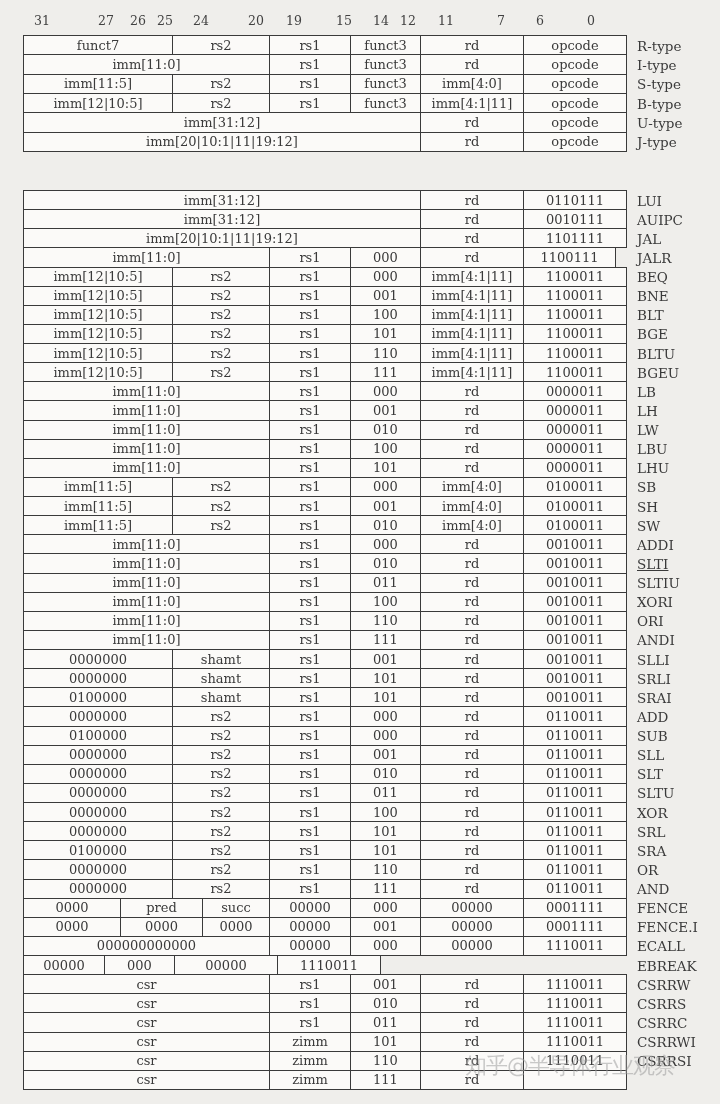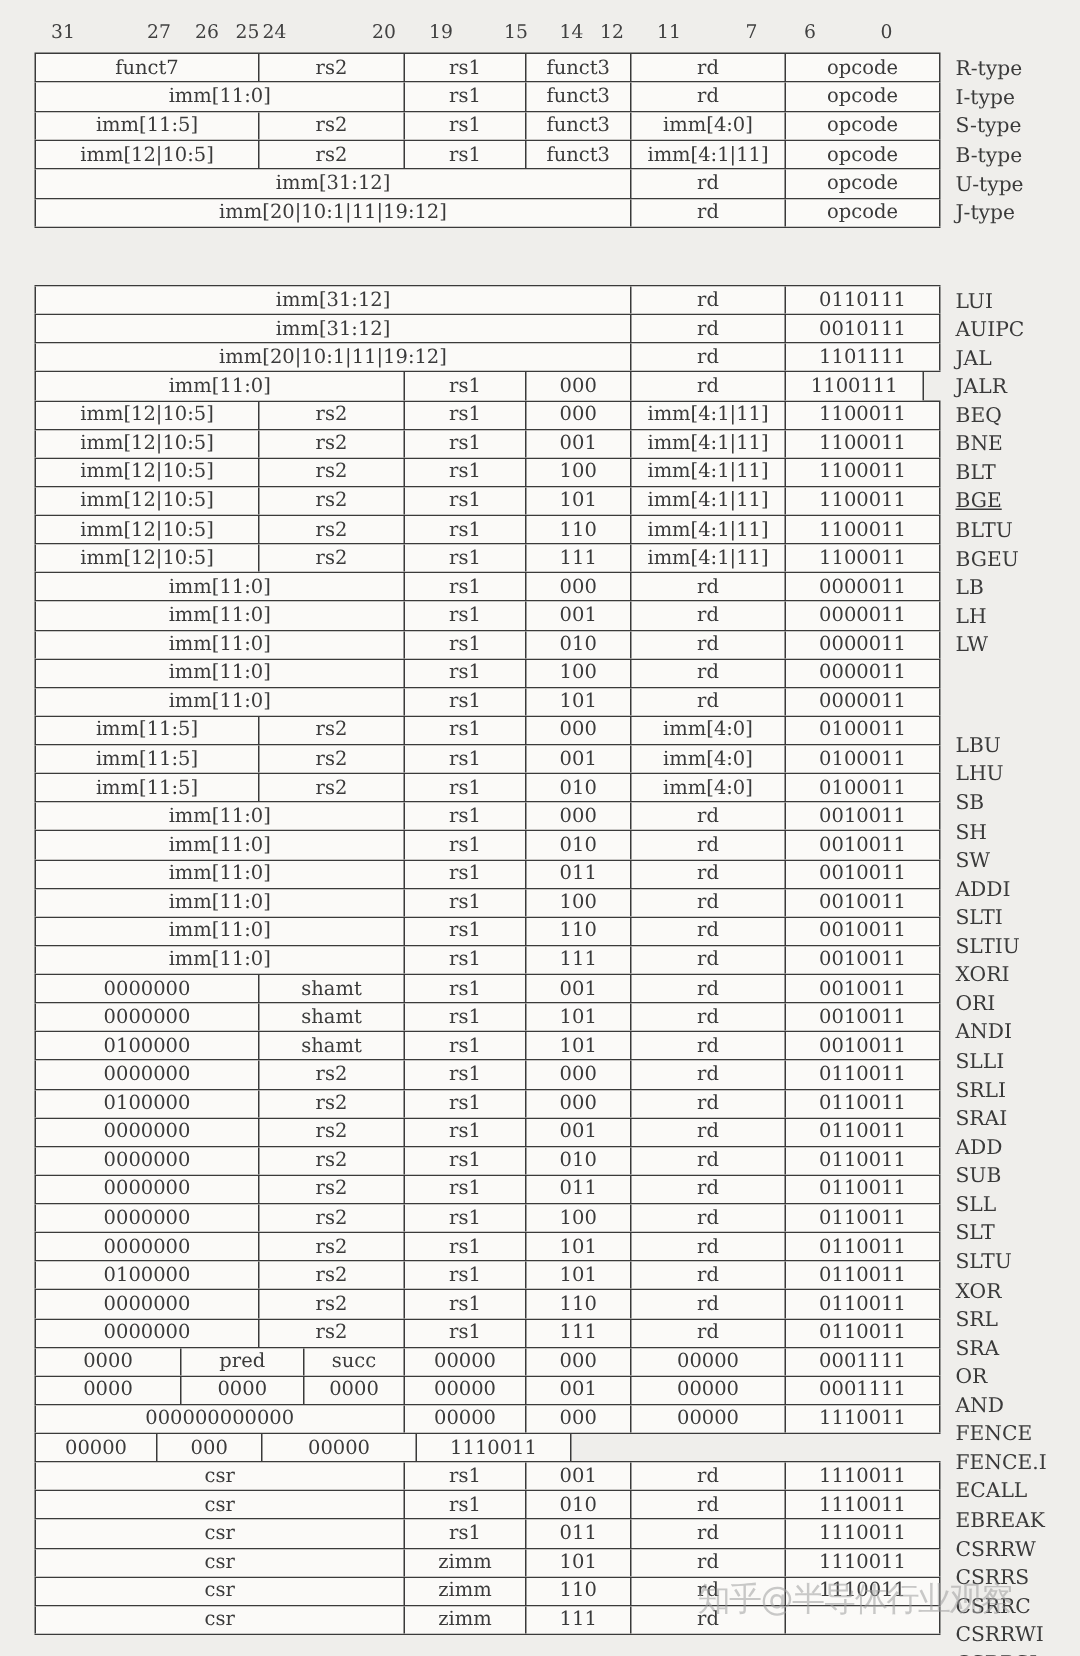--- a/index.html
+++ b/index.html
@@ -35,21 +35,21 @@
 </head>
 <body>
 
 <div class="page">
 
   <div class="bitnums" id="bit-ruler">
       <span style="left: 42px;">31</span>
       <span style="left: 106px;">27</span>
       <span style="left: 138px;">26</span>
       <span style="left: 165px;">25</span>
-      <span style="left: 183px;">24</span>
+      <span style="left: 201px;">24</span>
       <span style="left: 256px;">20</span>
       <span style="left: 294px;">19</span>
       <span style="left: 344px;">15</span>
       <span style="left: 381px;">14</span>
       <span style="left: 408px;">12</span>
       <span style="left: 446px;">11</span>
       <span style="left: 501px;">7</span>
       <span style="left: 540px;">6</span>
       <span style="left: 591px;">0</span>
     </div>
@@ -458,33 +458,33 @@
       </div>
     </div>
   <div class="labels" id="main-labels" style="top:191px">
       <div class="lab" style="height: 19.128px;">LUI</div>
       <div class="lab" style="height: 19.128px;">AUIPC</div>
       <div class="lab" style="height: 19.128px;">JAL</div>
       <div class="lab" style="height: 19.128px;">JALR</div>
       <div class="lab" style="height: 19.128px;">BEQ</div>
       <div class="lab" style="height: 19.128px;">BNE</div>
       <div class="lab" style="height: 19.128px;">BLT</div>
-      <div class="lab" style="height: 19.128px; text-decoration: underline;">BGE</div>
+      <div class="lab" style="height: 19.128px;">BGE</div>
       <div class="lab" style="height: 19.128px;">BLTU</div>
       <div class="lab" style="height: 19.128px;">BGEU</div>
       <div class="lab" style="height: 19.128px;">LB</div>
       <div class="lab" style="height: 19.128px;">LH</div>
       <div class="lab" style="height: 19.128px;">LW</div>
-      <div class="lab" style="height: 19.128px; margin-top: 48px;">LBU</div>
+      <div class="lab" style="height: 19.128px;">LBU</div>
       <div class="lab" style="height: 19.128px;">LHU</div>
       <div class="lab" style="height: 19.128px;">SB</div>
       <div class="lab" style="height: 19.128px;">SH</div>
       <div class="lab" style="height: 19.128px;">SW</div>
       <div class="lab" style="height: 19.128px;">ADDI</div>
-      <div class="lab" style="height: 19.128px;">SLTI</div>
+      <div class="lab" style="height: 19.128px; text-decoration: underline;">SLTI</div>
       <div class="lab" style="height: 19.128px;">SLTIU</div>
       <div class="lab" style="height: 19.128px;">XORI</div>
       <div class="lab" style="height: 19.128px;">ORI</div>
       <div class="lab" style="height: 19.128px;">ANDI</div>
       <div class="lab" style="height: 19.128px;">SLLI</div>
       <div class="lab" style="height: 19.128px;">SRLI</div>
       <div class="lab" style="height: 19.128px;">SRAI</div>
       <div class="lab" style="height: 19.128px;">ADD</div>
       <div class="lab" style="height: 19.128px;">SUB</div>
       <div class="lab" style="height: 19.128px;">SLL</div>

